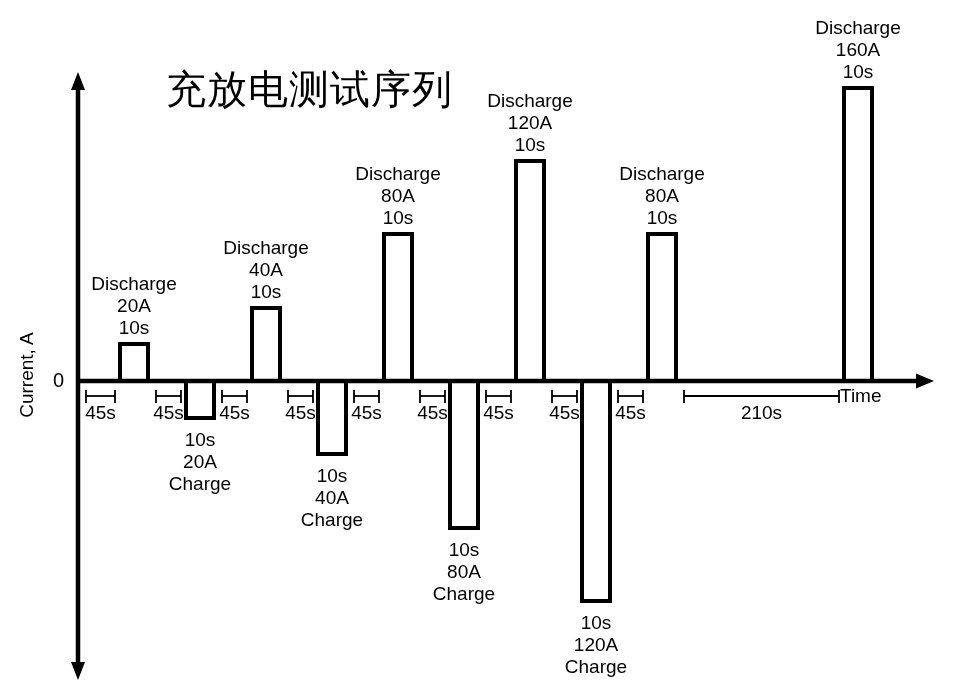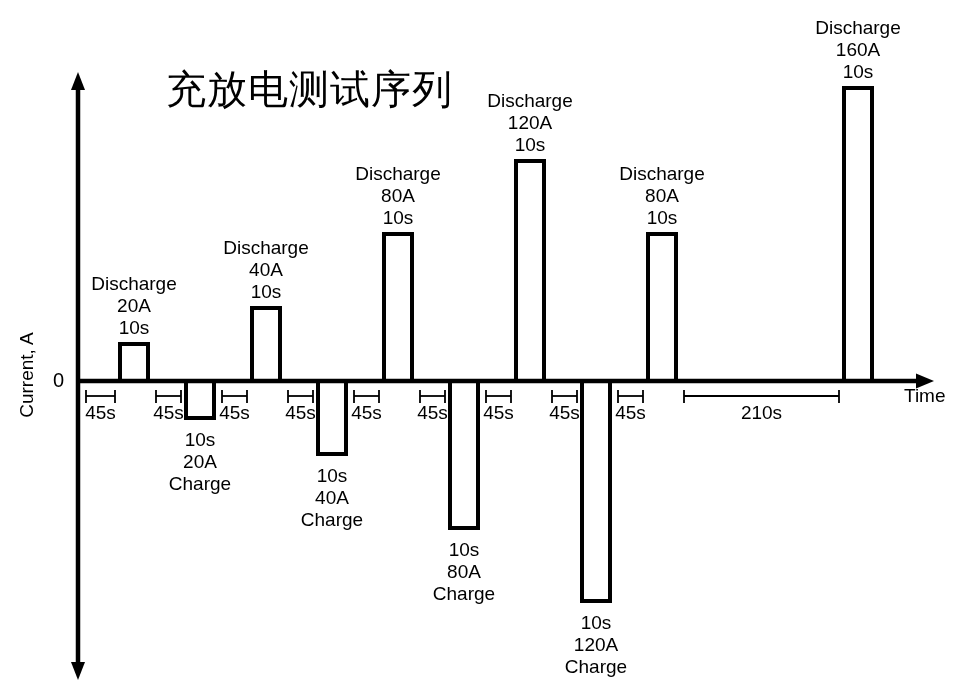--- a/index.html
+++ b/index.html
@@ -34,21 +34,21 @@
   }
   .zero-label{
     position:absolute;
     left:30px;top:369px;
     width:34px;
     text-align:right;
     font-size:20px;
   }
   .x-label{
     position:absolute;
-    left:904px;top:385px;
+    left:840px;top:385px;
     font-size:19px;
     white-space:nowrap;
   }
 </style>
 </head>
 <body>
 
 <div class="stage">
   <svg id="plot" width="954" height="685" viewBox="0 0 954 685">
       <line x1="86" y1="396" x2="115" y2="396" stroke="#000000" stroke-width="1.8"></line>

